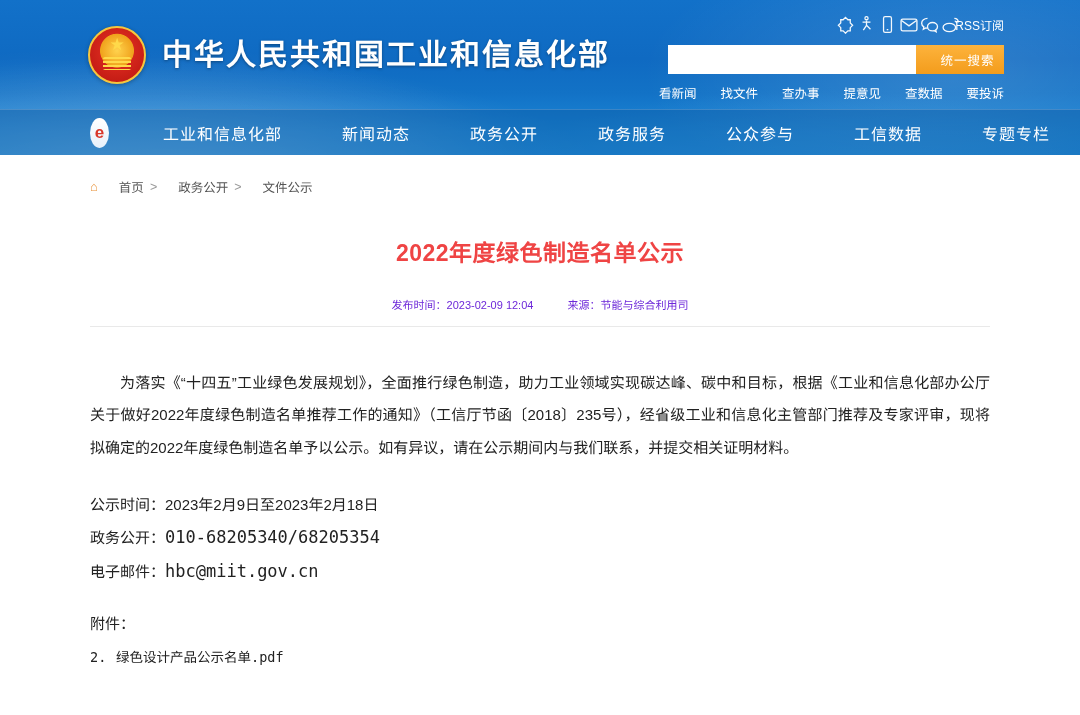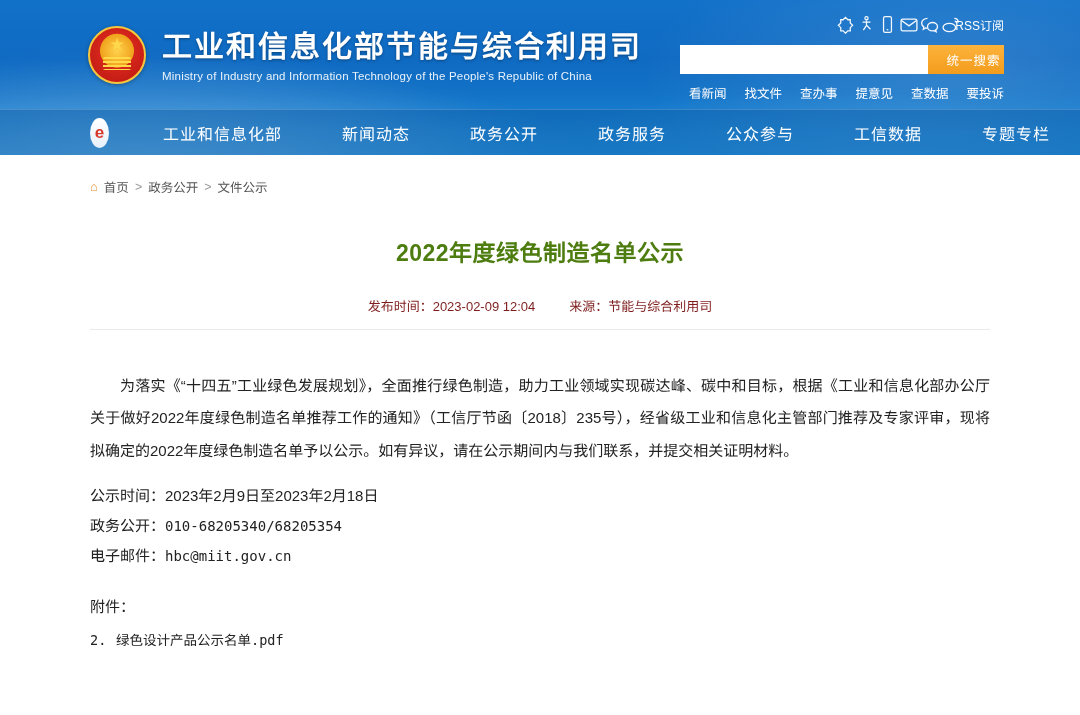--- a/index.html
+++ b/index.html
@@ -80,31 +80,31 @@
   
   .search-wrap {
     position: absolute; right: 76px; top: 45px; display: flex; z-index: 3;
   }
   .search-input {
     width: 248px; height: 29px; border: none; outline: none;
     background: #fff; padding: 0 8px; font-size: 12px;
     font-family: "Liberation Sans", sans-serif;
   }
   .search-btn {
-    width: 76px; height: 29px; border: none; cursor: pointer;
+    width: 88px; height: 29px; border: none; cursor: pointer;
     background: linear-gradient(180deg, #fdb33c, #f39c1c);
     color: #fff; font-size: 12.5px; letter-spacing: 1px;
     font-family: "Liberation Sans", sans-serif;
     padding-left: 15px;
   }
 
   
   .quick-links {
     position: absolute; right: 76px; top: 83px;
-    display: flex; gap: 18px; z-index: 3;
+    display: flex; gap: 24px; z-index: 3;
   }
   .quick-links a { color: #fff; font-size: 12.5px; text-decoration: none; }
 
   
   .nav {
     position: absolute; left: 0; right: 0; bottom: 0; height: 46px;
     background: rgba(10, 86, 160, 0.42);
     border-top: 1px solid rgba(255,255,255,0.18);
     display: flex; align-items: center; z-index: 4;
   }
@@ -119,61 +119,60 @@
     color: #fff; font-size: 16px; text-decoration: none;
     padding: 0 30px; letter-spacing: 1px; white-space: nowrap;
   }
 
   
   .crumb {
     display: flex; align-items: center; gap: 6px;
     padding: 22px 0 0 90px; font-size: 12.5px; color: #555;
   }
   .crumb .home-ico { color: #e8933a; font-size: 13px; }
-  .crumb a { color: #555; text-decoration: none; }
+  .crumb a { color: #555; text-decoration: none; margin-left: 15px; }
   .crumb .sep { color: #999; }
 
   
   .article { padding: 0 90px; }
   .title {
-    text-align: center; font-size: 23px; color: #4d7c0f; font-weight: bold;
+    text-align: center; font-size: 23px; color: #ef4444; font-weight: bold;
     margin-top: 38px; letter-spacing: 0.5px;
   }
   .meta {
-    text-align: center; font-size: 13px; color: #7f1d1d;
+    text-align: center; font-size: 11px; color: #6d28d9;
     margin-top: 28px; padding-bottom: 14px;
     border-bottom: 1px solid #e9e9e9;
     display: flex; justify-content: center; gap: 34px;
   }
   .body {
     margin-top: 40px; font-size: 15px; color: #222; line-height: 2.15;
   }
   .body p.indent { text-indent: 2em; text-align: justify; }
-  .info-block { margin-top: 14px; }
+  .info-block { margin-top: 26px; }
   .info-block div { line-height: 2.0; }
-  .mono { font-family: "DejaVu Sans Mono", "Liberation Mono", monospace; font-size: 14px; }
+  .mono { font-family: "DejaVu Sans Mono", "Liberation Mono", monospace; font-size: 17px; }
   .attach-title { margin-top: 20px; }
   .attach-list { margin-top: 4px; }
   .attach-list li {
     list-style: none; line-height: 1.95;
     font-family: "DejaVu Sans Mono", "Liberation Mono", monospace;
     font-size: 13.5px;
   }
   .attach-list li .num { display: inline-block; width: 26px; }
 </style>
 </head>
 <body>
 
 <div class="header">
 
   <div class="brand">
     <div class="emblem"></div>
     <div class="brand-text">
-      <div class="cn">工业和信息化部节能与综合利用司</div>
-      <div class="en">Ministry of Industry and Information Technology of the People's Republic of China</div>
+      <div class="cn">中华人民共和国工业和信息化部</div>
     </div>
   </div>
 
   <div class="top-icons">
     <span class="ico">
       <svg width="19" height="19" viewBox="0 0 24 24" fill="none" stroke="#fff" stroke-width="1.6">
         <path d="M12 3l3 3h3v4l3 3-3 3v4h-3l-3 3-3-3H6v-4l-3-3 3-3V6h3z"></path>
       </svg>
     </span>
     <span class="ico">

